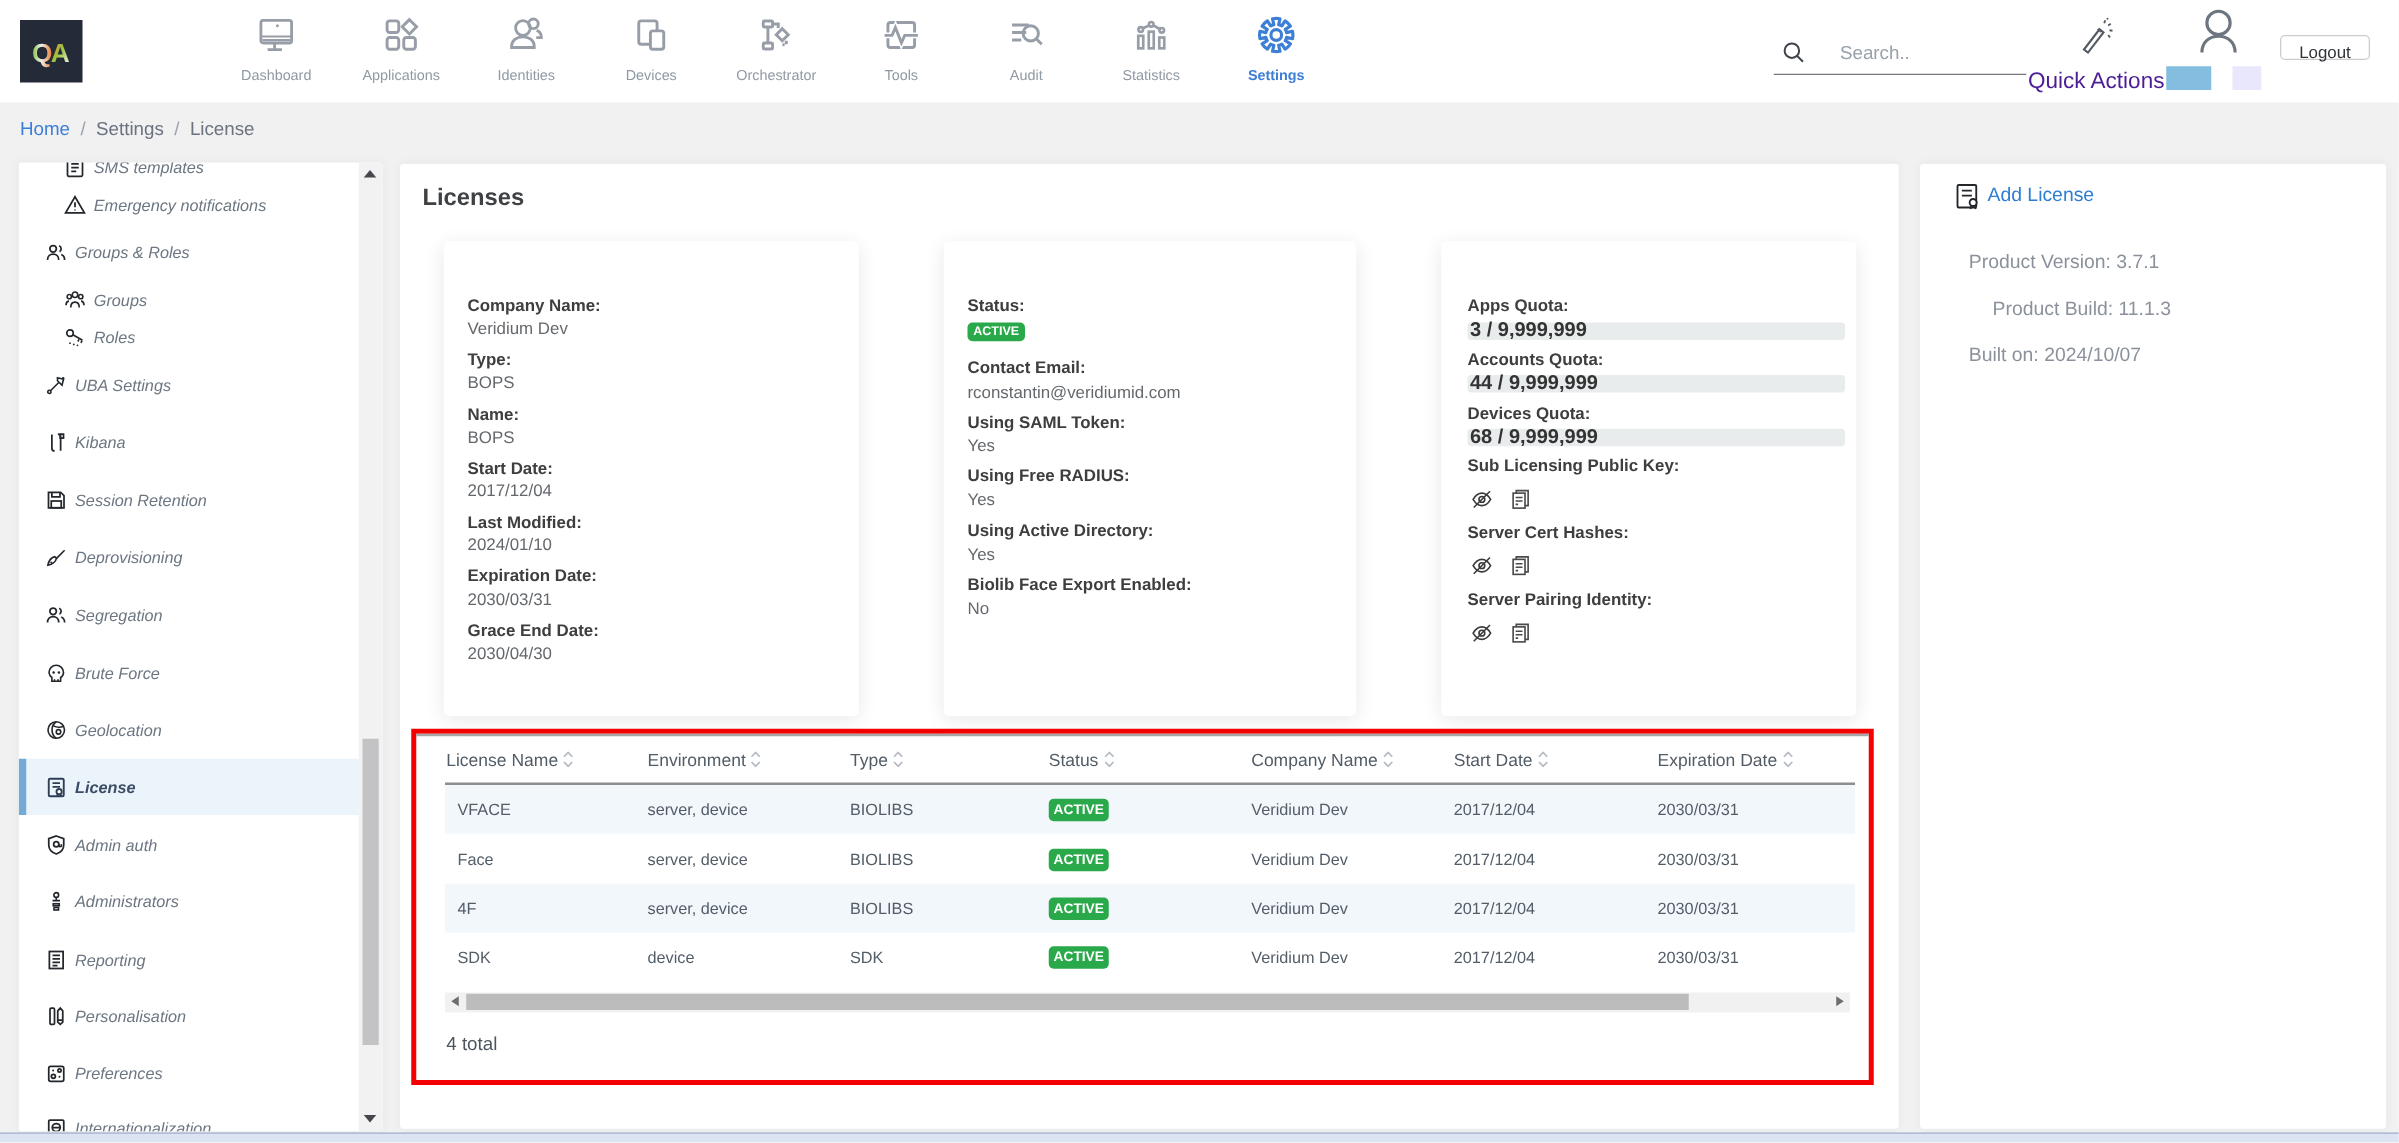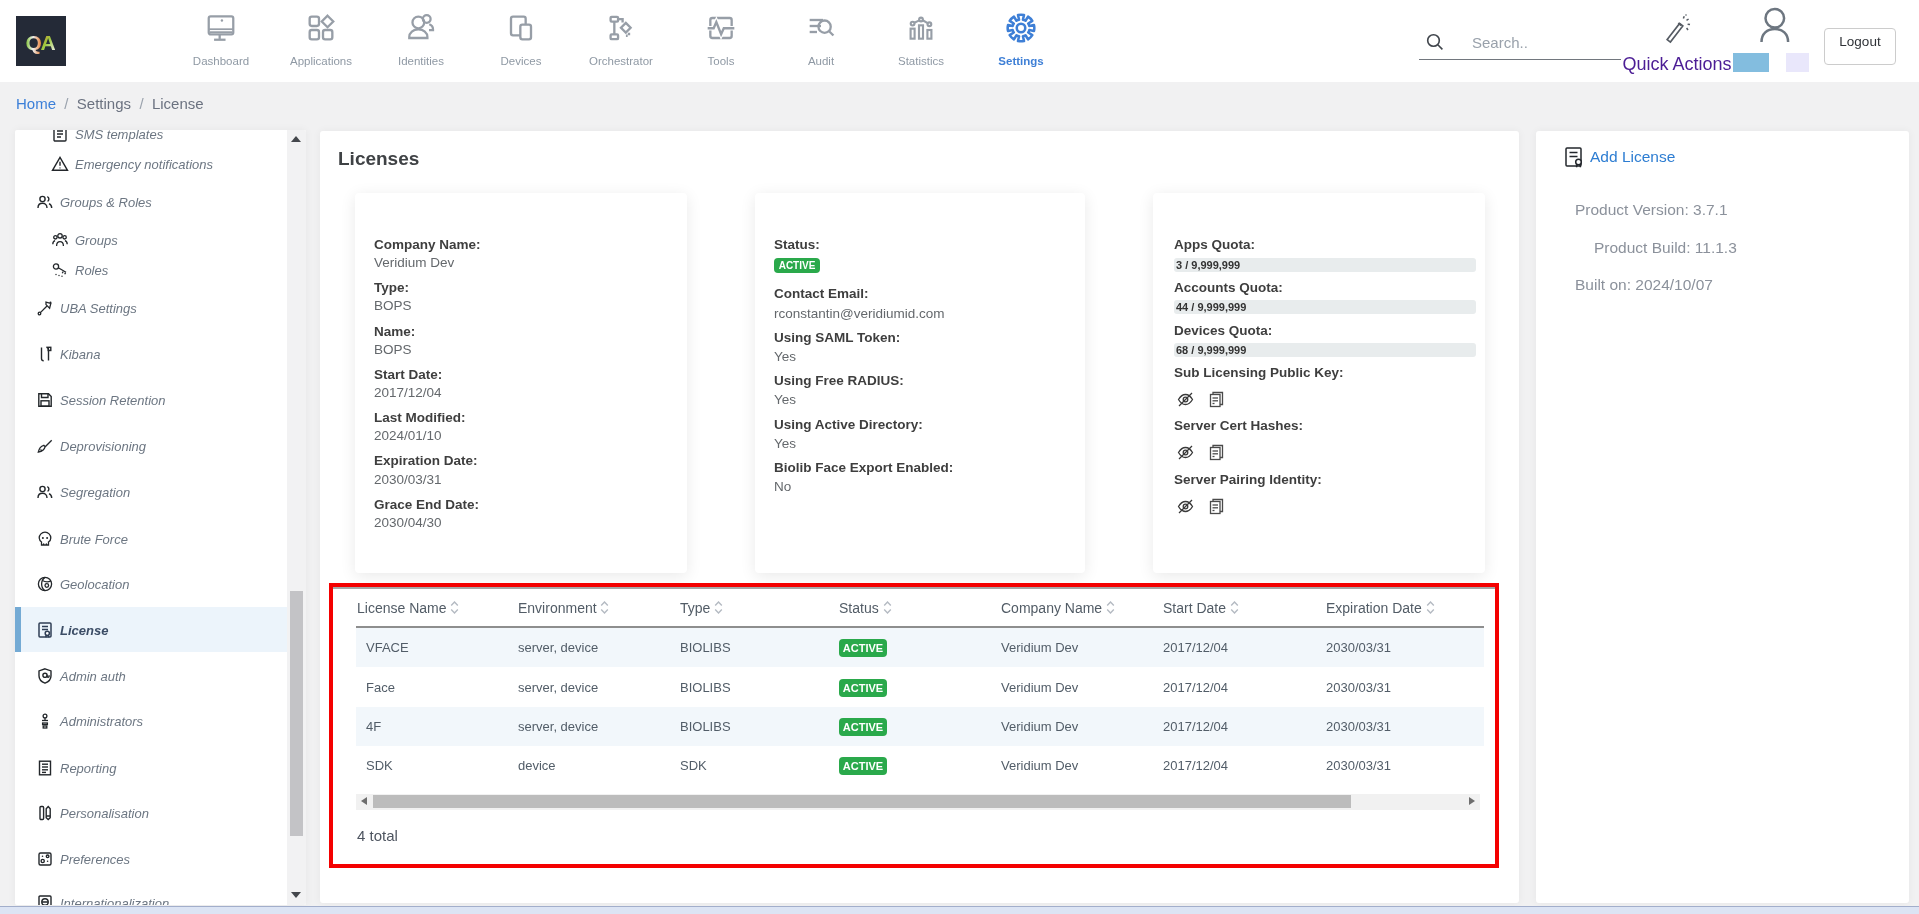--- a/index.html
+++ b/index.html
@@ -17,21 +17,21 @@
 .navitem.active .lb { color:#3e7fd6; font-weight:bold; }
 .sitem { position:absolute; left:0; width:272px; height:34px; }
 .sitem .sic { position:absolute; left:21px; top:50%; margin-top:-9px; width:18px; height:18px; color:#23272b; }
 .sitem .stx { position:absolute; left:45px; top:50%; transform:translateY(-50%); font-size:13px; color:#6c7682; white-space:nowrap;font-style:italic; }
 .sitem.sub .sic { left:36px; }
 .sitem.sub .stx { left:60px; }
 .clabel { position:absolute; font-size:13.5px; font-weight:bold; color:#3e3e3e; white-space:nowrap; }
 .cvalue { position:absolute; font-size:13.5px; color:#64686c; white-space:nowrap; }
 .badge { position:absolute; background:#2aa94b; color:#fff; font-weight:bold; border-radius:4px; text-align:center; }
 .qbar { position:absolute; width:302px; height:14px; background:#e8eced; border-radius:3px; }
-.qtext { position:absolute; font-size:11px; font-weight:bold; color:#333333; white-space:nowrap; }
+.qtext { position:absolute; font-size:16px; font-weight:bold; color:#333333; white-space:nowrap; }
 .hcell { position:absolute; font-size:14px; color:#525c66; white-space:nowrap; }
 .bcell { position:absolute; font-size:13px; color:#525d68; white-space:nowrap; }
 </style>
 </head>
 <body>
 
 <div class="abs" id="topnav" style="left:0;top:0;width:1919px;height:82px;background:#fff;"></div>
 <div class="abs" style="left:16px;top:16px;width:50px;height:50px;background:#242a37;"></div>
 <div class="abs" style="left:16px;top:16px;width:50px;height:50px;">
 <svg width="50" height="50" viewBox="0 0 50 50">
@@ -180,21 +180,21 @@
 
 <div class="abs" style="left:1757px;top:6px;width:36px;height:38px;color:#6d7680;">
 <svg width="36" height="38" viewBox="0 0 36 38" fill="none" stroke="currentColor" stroke-width="2.5">
 <circle cx="17.8" cy="12.3" r="9.3"></circle>
 <path d="M4.5 36c0-8.2 5.6-13 13.3-13s13.3 4.8 13.3 13"></path>
 </svg>
 </div>
 <div class="abs" style="left:1733px;top:53px;width:36px;height:19px;background:#83bddf;"></div>
 <div class="abs" style="left:1786px;top:53px;width:23px;height:19px;background:#e9e7fb;"></div>
 
-<div class="abs" style="left:1824px;top:28px;width:72px;height:37px;border:1px solid #cccccc;border-radius:4px;background:#fff;text-align:center;line-height:25px;font-size:13.5px;color:#2f3237;">Logout</div>
+<div class="abs" style="left:1824px;top:28px;width:72px;height:20px;border:1px solid #cccccc;border-radius:4px;background:#fff;text-align:center;line-height:25px;font-size:13.5px;color:#2f3237;">Logout</div>
 
 <div class="abs" style="left:16px;top:95px;font-size:15px;color:#6b7280;">
 <span style="color:#3b7fd8;">Home</span><span style="color:#9aa2ad;">&nbsp;&nbsp;/&nbsp;&nbsp;</span><span>Settings</span><span style="color:#9aa2ad;">&nbsp;&nbsp;/&nbsp;&nbsp;</span><span>License</span>
 </div>
 
 <div class="panel" id="sidebar" style="left:15px;top:130px;width:291px;height:775px;overflow:hidden;border-radius:2px;">
 <div class="abs" style="left:0;top:477px;width:272px;height:45px;background:#ecf4fb;border-left:6px solid #74aad4;"></div>
 <div class="sitem sub" style="top:-13px;">
       <div class="sic">
         <svg width="18" height="18" viewBox="0 0 18 18" fill="none" stroke="currentColor" stroke-width="1.4">

